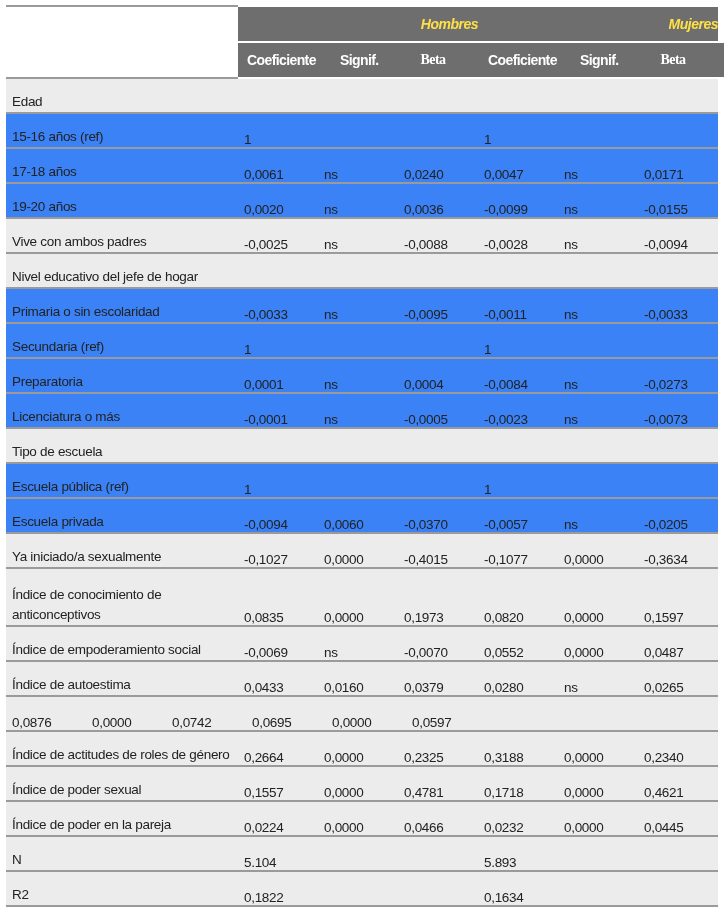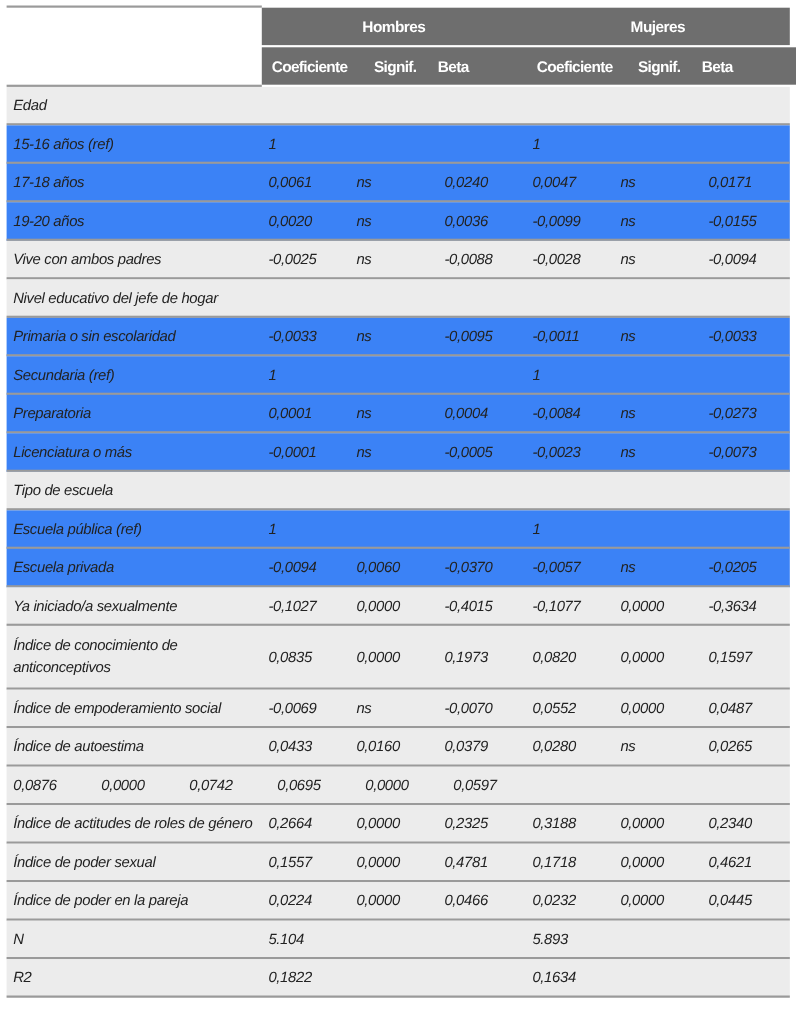--- a/index.html
+++ b/index.html
@@ -38,26 +38,27 @@
     position: absolute;
     left: 232px;
     top: 2px;
     width: 480px;
     height: 34px;
     background: #6e6e6e;
     display: flex;
   }
   .hdr-group .grp {
     width: 240px;
-    text-align: center;
-    color: #ffffff;
+    text-align: right;
+    color: #fde047;
     font-weight: bold;
     font-size: 14px;
     line-height: 34px;
     letter-spacing: -0.5px;
+    font-style: italic;
   }
   .hdr-sub {
     position: absolute;
     left: 232px;
     top: 38px;
     width: 567px;
     height: 34px;
     background: #6e6e6e;
     display: flex;
   }
@@ -65,31 +66,30 @@
     width: 80px;
     color: #ffffff;
     font-weight: bold;
     font-size: 14px;
     line-height: 34px;
     letter-spacing: -0.6px;
     box-sizing: border-box;
   }
   .hdr-sub .sub.c { padding-left: 9px; }
   .hdr-sub .sub.s { padding-left: 22px; }
-  .hdr-sub .sub.b { text-align: left; padding-right: 10px; }
+  .hdr-sub .sub.b { text-align: center; padding-right: 10px; font-family: Liberation Serif, serif; }
   .hdr-sub .sub.c2 { padding-left: 10px; }
 
   .row {
     display: flex;
     border-bottom: 2px solid #9a9a9a;
     height: 33px;
-    align-items: center;
+    align-items: flex-end;
     font-size: 13.5px;
     letter-spacing: -0.3px;
-    font-style: italic;
   }
   .row.grey { background: #ececec; }
   .row.white { background: #3b82f6; }
   .row.tall { height: 56px; }
   .row .label {
     width: 232px;
     padding-left: 6px;
     box-sizing: border-box;
     line-height: 20px;
   }

